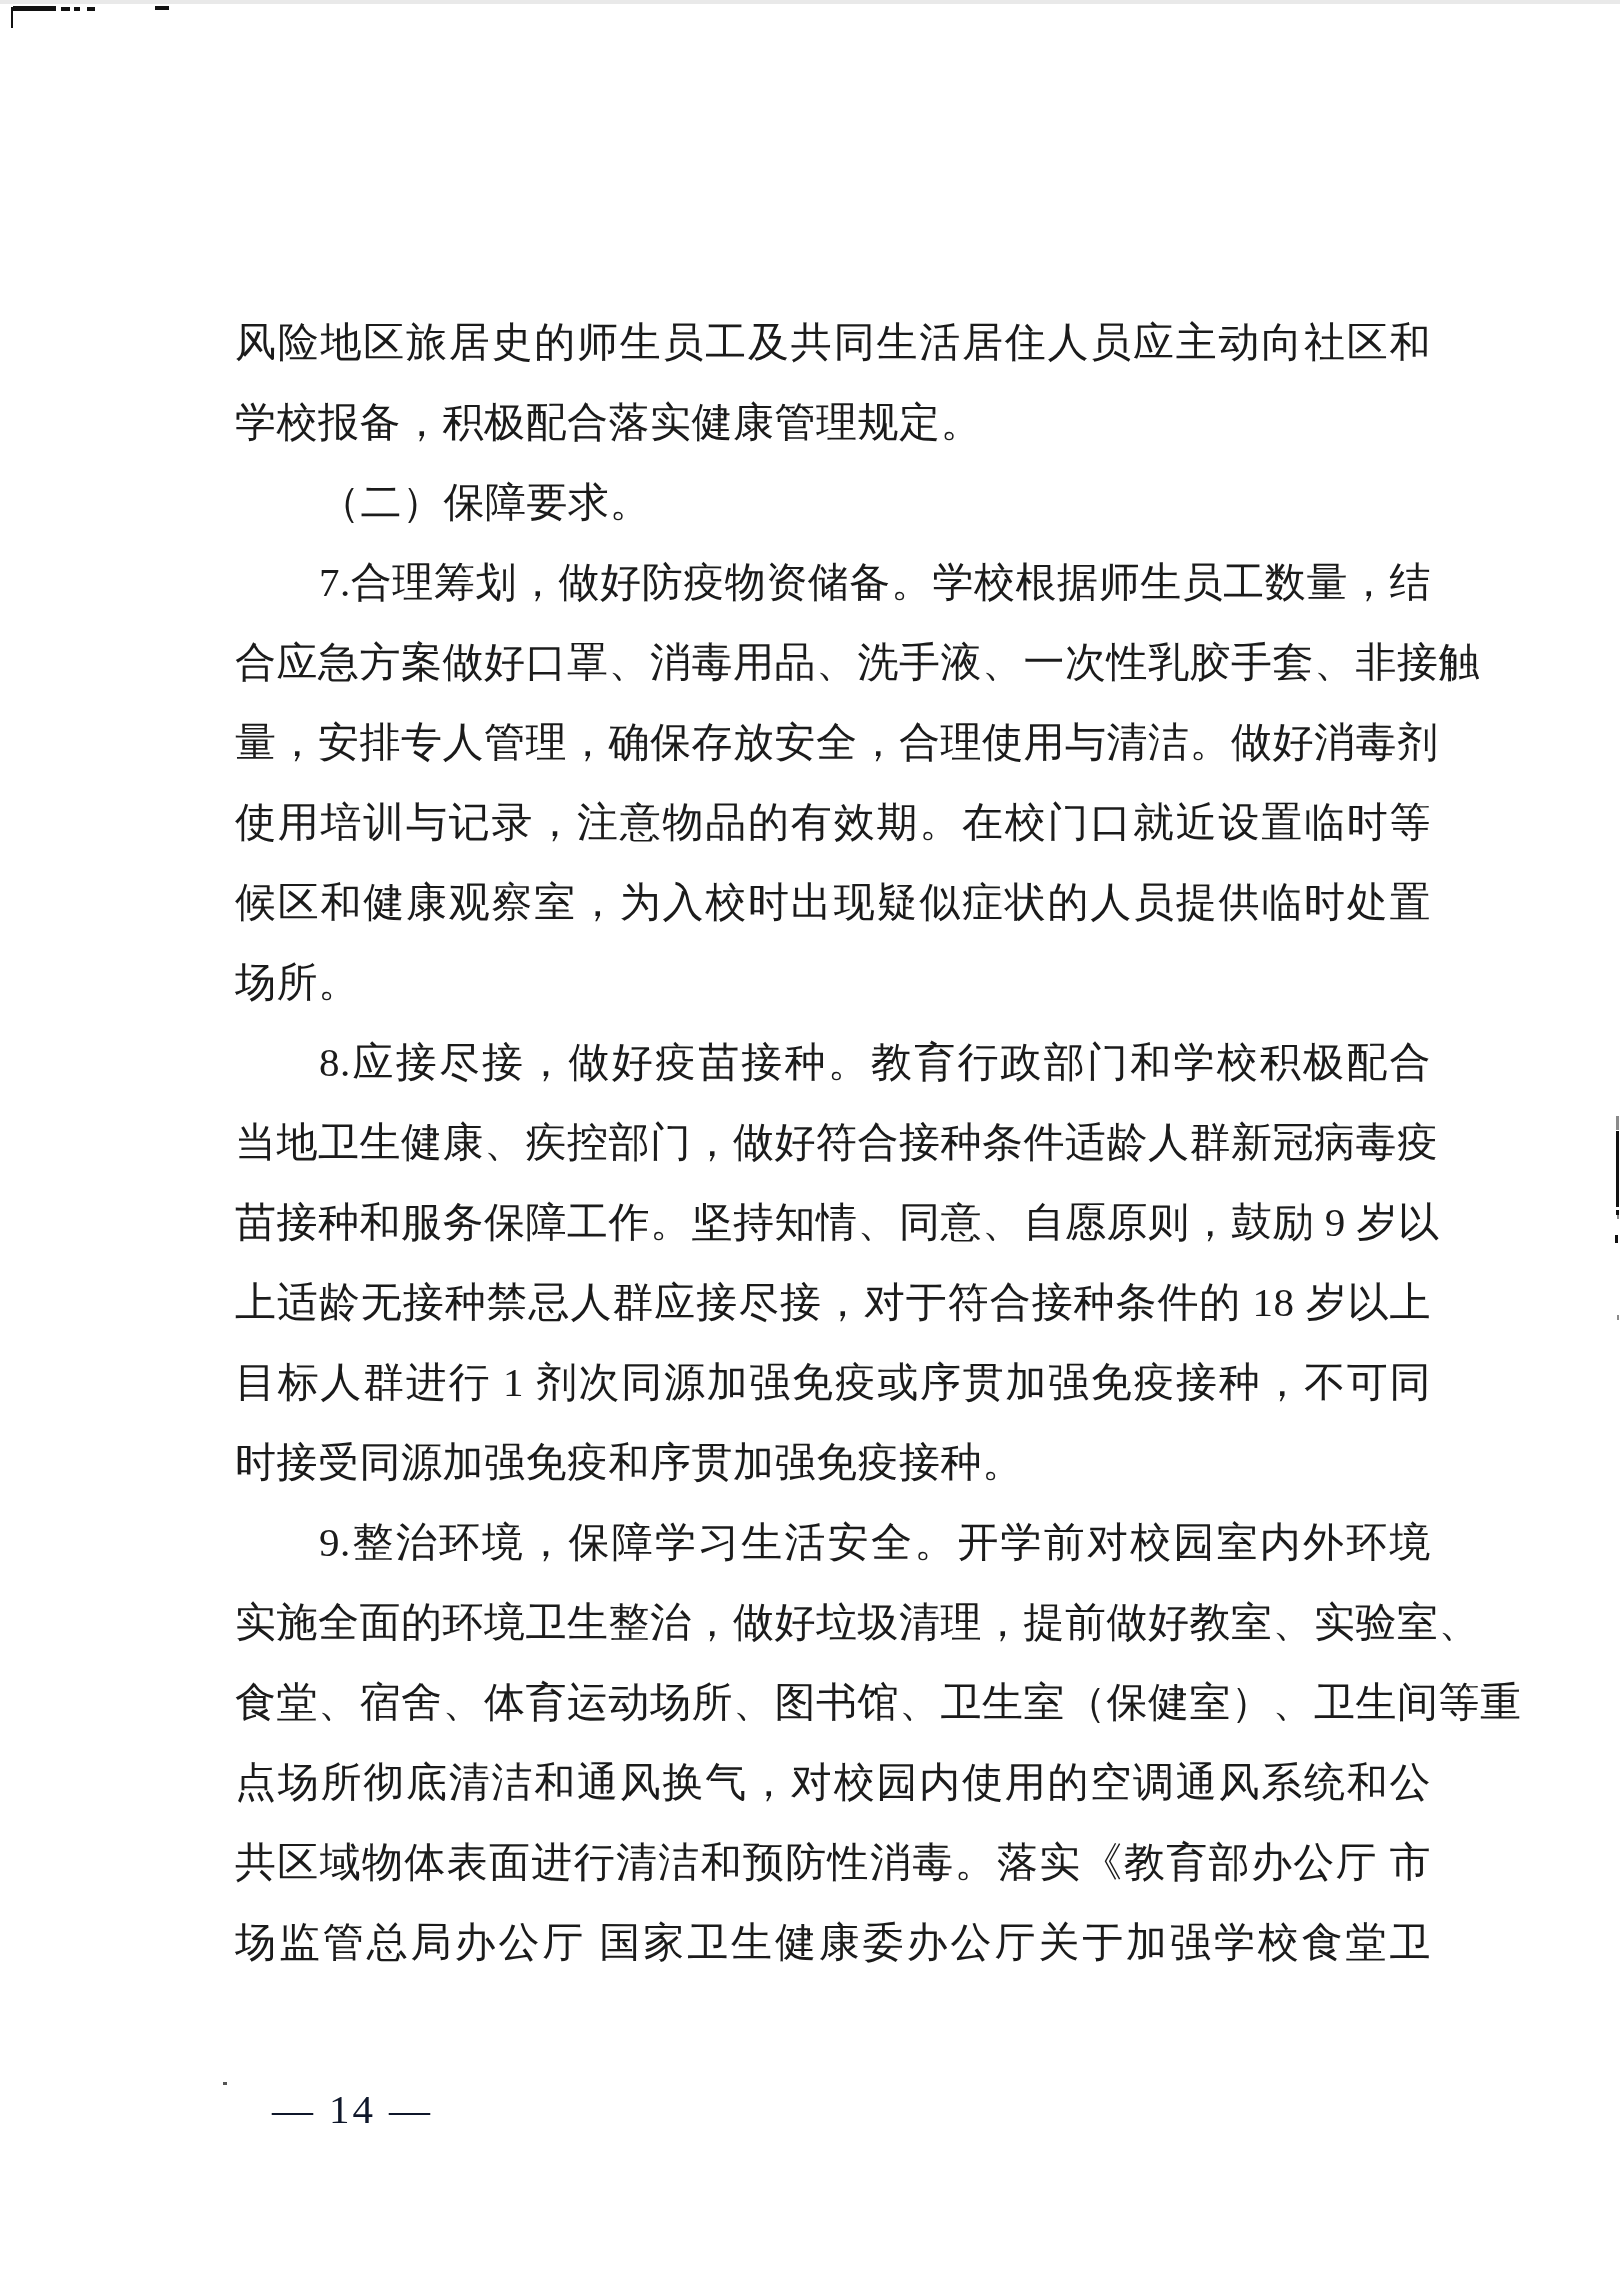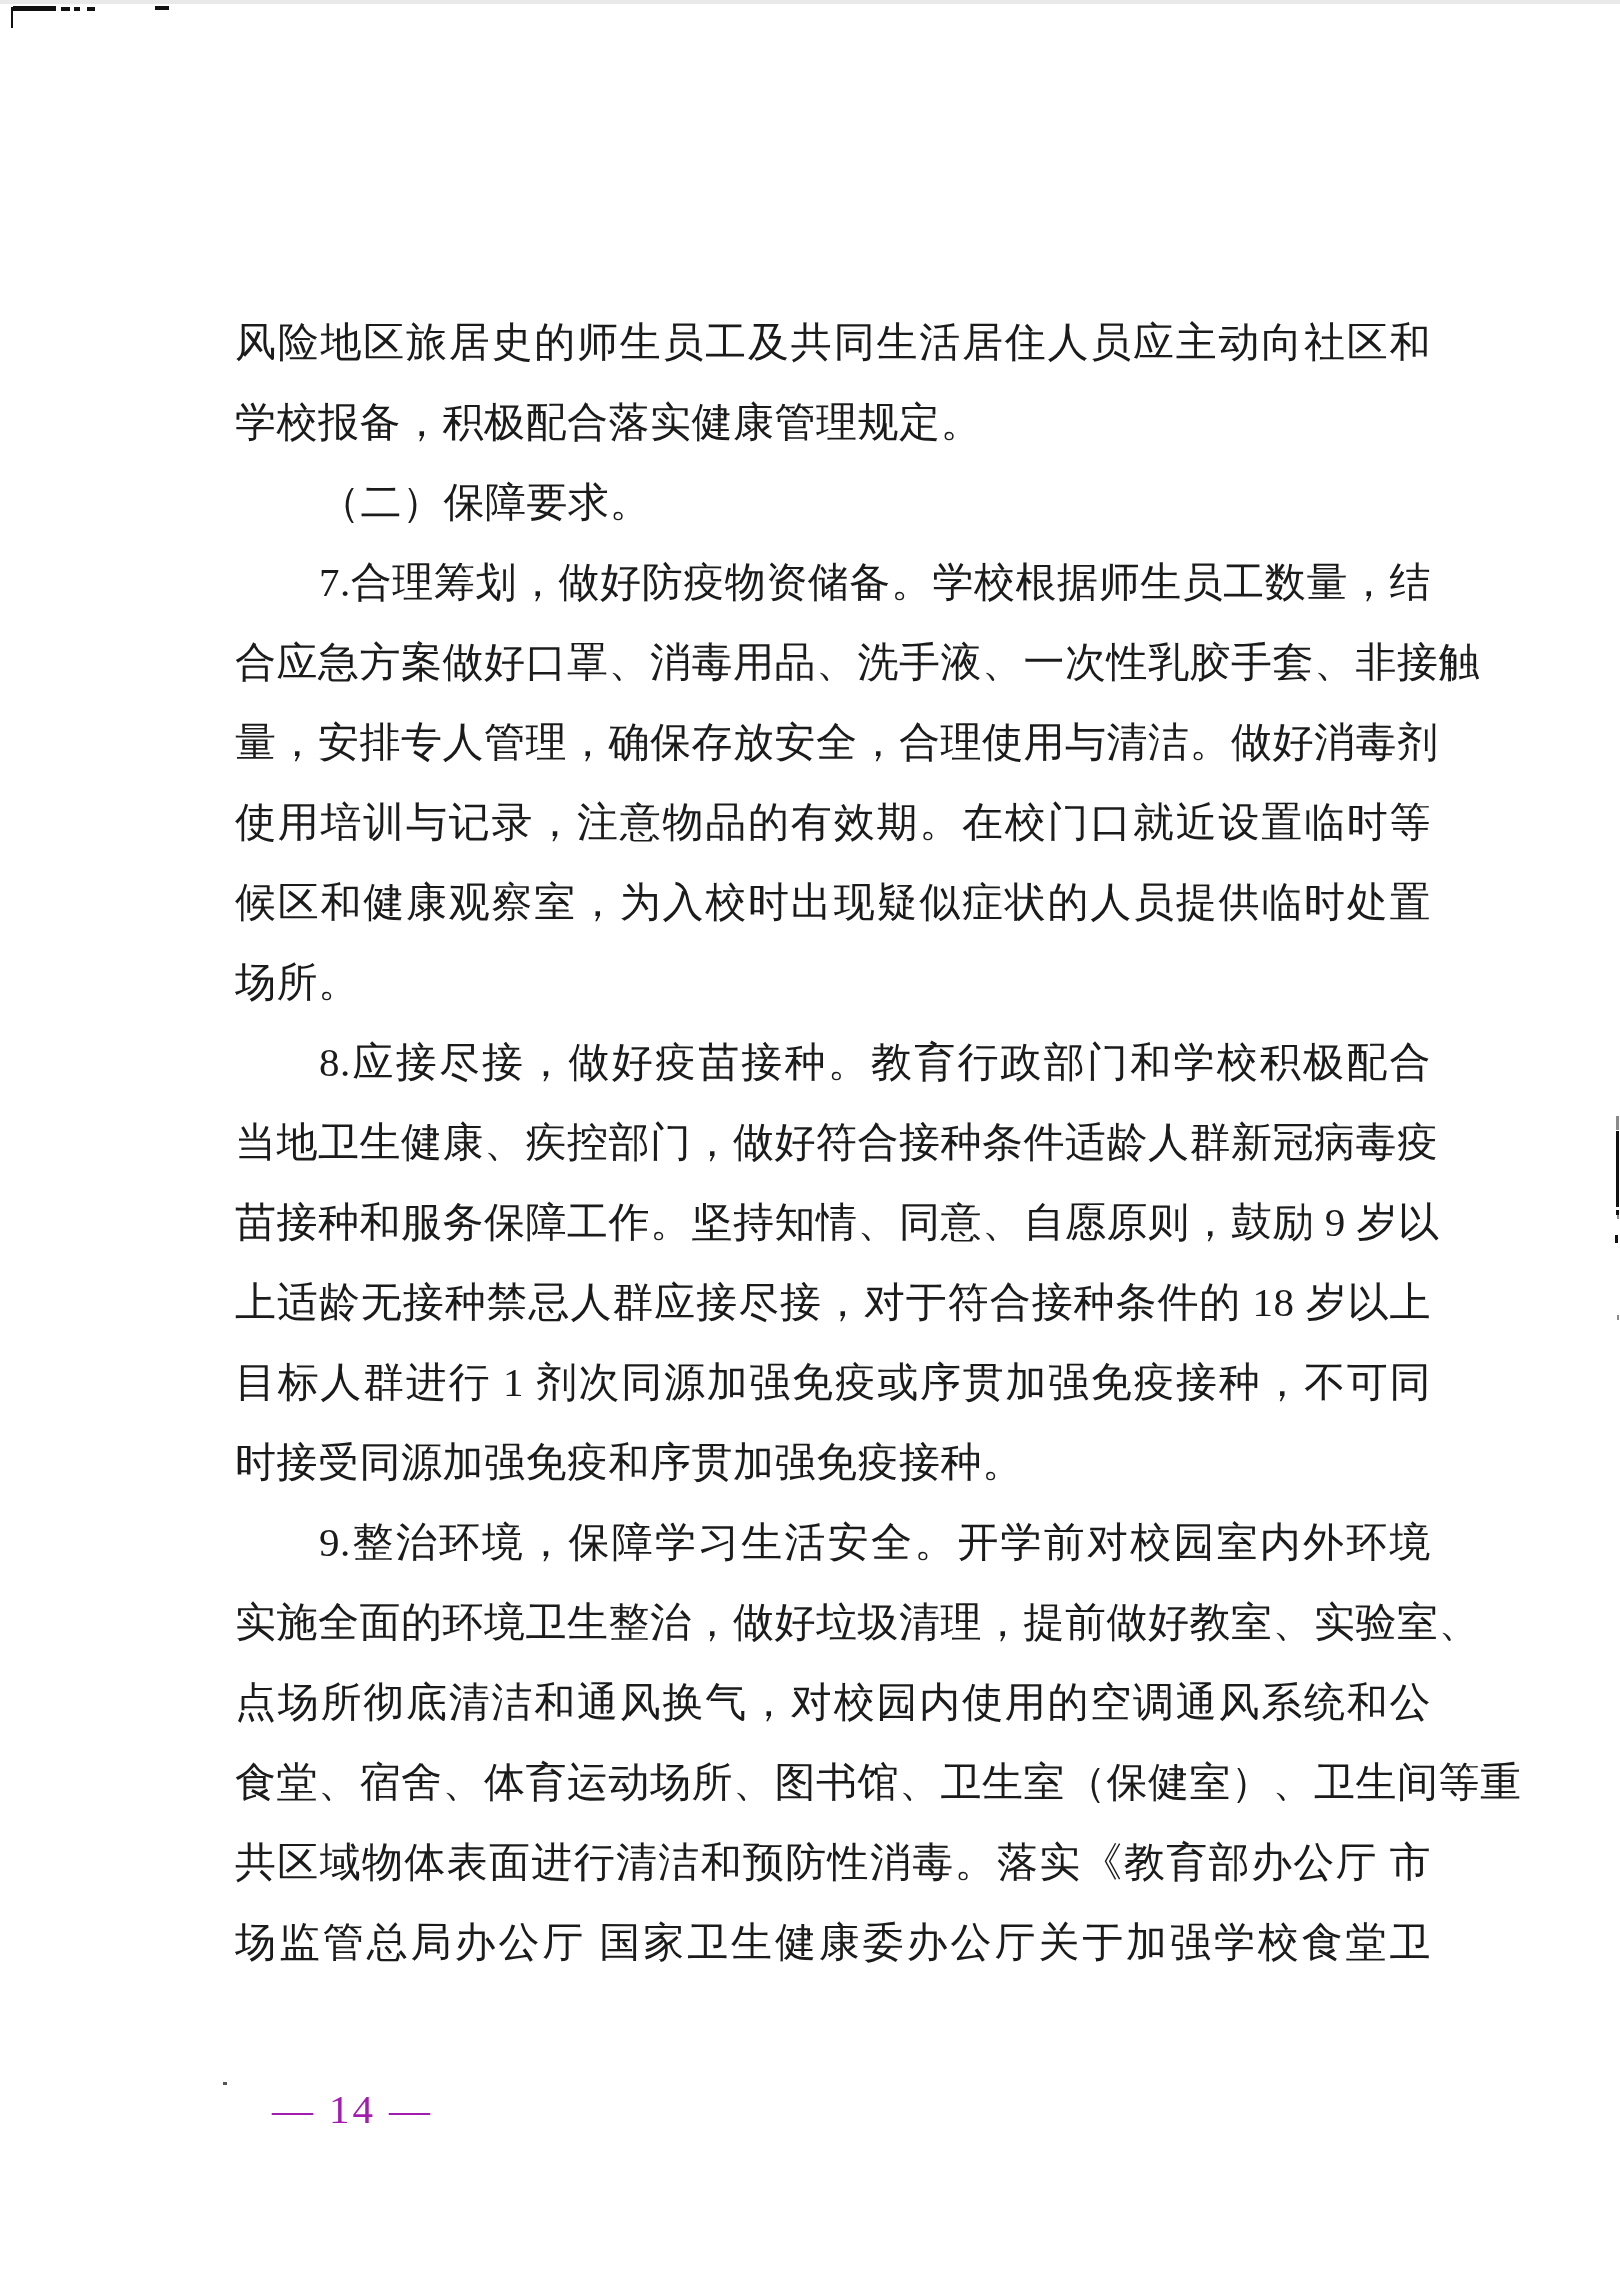--- a/index.html
+++ b/index.html
@@ -39,21 +39,21 @@
     text-indent: 84px;
   }
   .footer {
     position: absolute;
     left: 272px;
     top: 2080px;
     height: 51px;
     line-height: 51px;
     font-size: 41px;
     letter-spacing: 2.9px;
-    color: #a21caf;
+    color: #0f172a;
   }
   .artifact {
     position: absolute;
     background: #111111;
   }
   .artifact.gray { background: #8a8a8a; }
   .artifact.mid  { background: #555555; }
 </style>
 </head>
 <body>
@@ -87,22 +87,22 @@
       <div class="line">候区和健康观察室，为入校时出现疑似症状的人员提供临时处置</div>
       <div class="line flush">场所。</div>
       <div class="line indent">8.应接尽接，做好疫苗接种。教育行政部门和学校积极配合</div>
       <div class="line">当地卫生健康、疾控部门，做好符合接种条件适龄人群新冠病毒疫</div>
       <div class="line">苗接种和服务保障工作。坚持知情、同意、自愿原则，鼓励 9 岁以</div>
       <div class="line">上适龄无接种禁忌人群应接尽接，对于符合接种条件的 18 岁以上</div>
       <div class="line">目标人群进行 1 剂次同源加强免疫或序贯加强免疫接种，不可同</div>
       <div class="line flush">时接受同源加强免疫和序贯加强免疫接种。</div>
       <div class="line indent">9.整治环境，保障学习生活安全。开学前对校园室内外环境</div>
       <div class="line">实施全面的环境卫生整治，做好垃圾清理，提前做好教室、实验室、</div>
+      <div class="line">食堂、宿舍、体育运动场所、图书馆、卫生室（保健室）、卫生间等重</div>
       <div class="line">点场所彻底清洁和通风换气，对校园内使用的空调通风系统和公</div>
-      <div class="line">食堂、宿舍、体育运动场所、图书馆、卫生室（保健室）、卫生间等重</div>
       <div class="line">共区域物体表面进行清洁和预防性消毒。落实《教育部办公厅 市</div>
       <div class="line">场监管总局办公厅 国家卫生健康委办公厅关于加强学校食堂卫</div>
     </div>
 
   <div class="footer">— 14 —</div>
 
 </div>
 
 
 </body></html>

